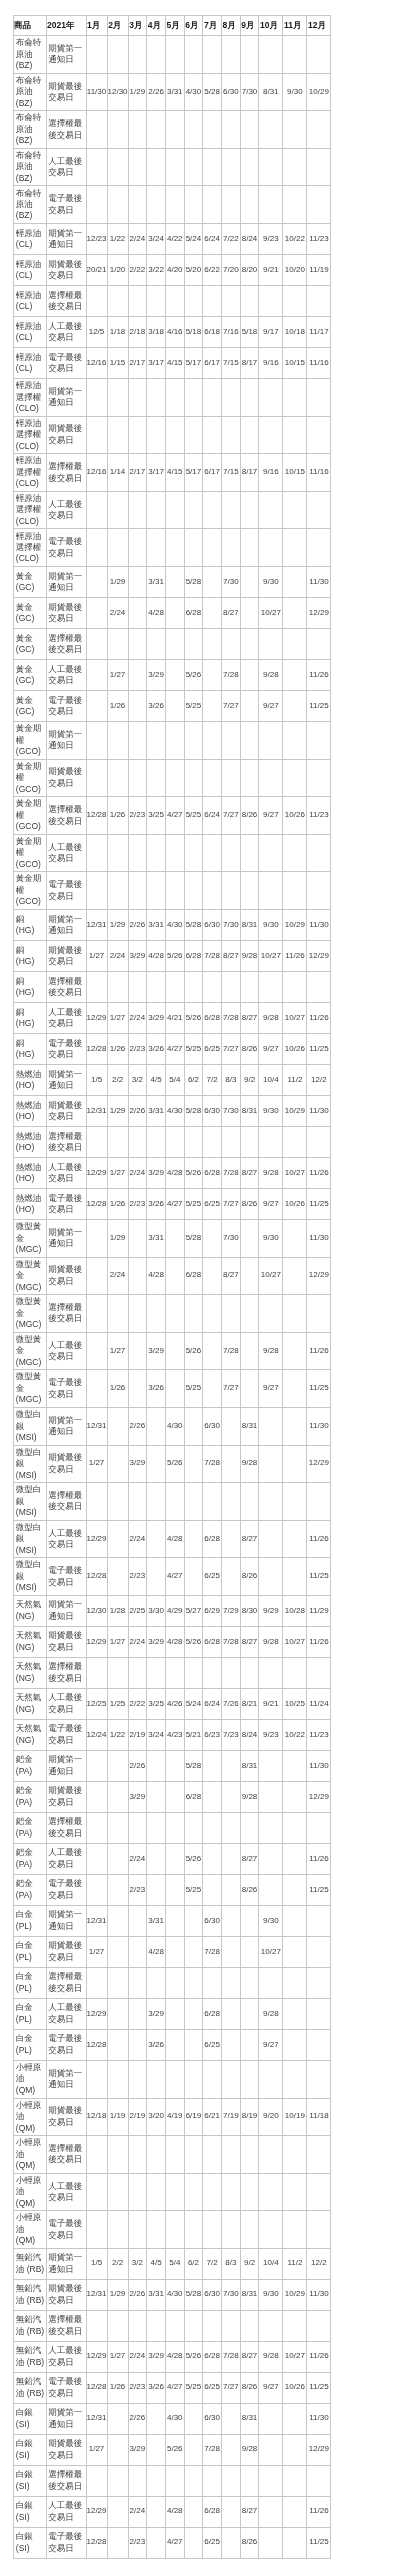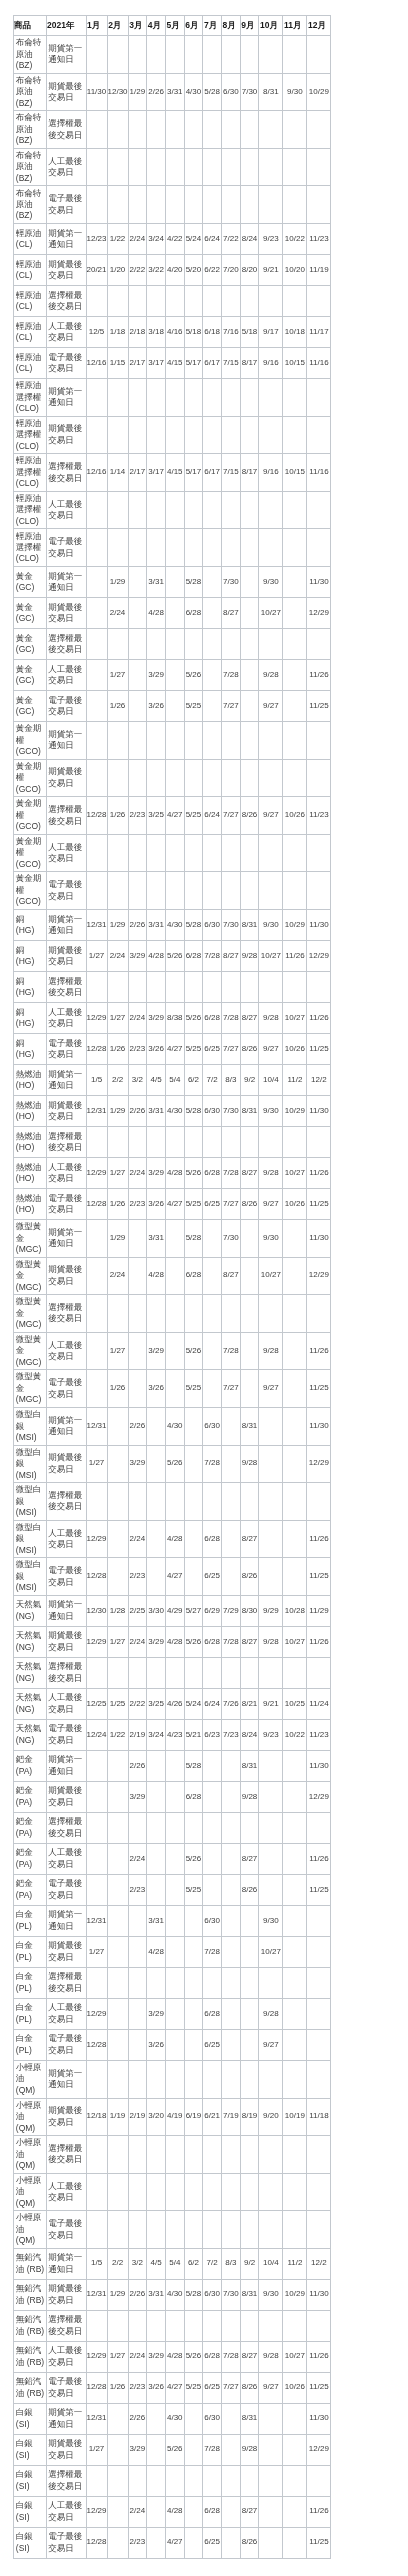--- a/index.html
+++ b/index.html
@@ -506,21 +506,21 @@
           <td class="date-cell"></td>
           <td class="date-cell"></td>
         </tr>
         <tr>
           <td class="product-cell">銅 (HG)</td>
           <td class="type-cell">人工最後交易日</td>
           <td class="date-cell">12/29</td>
           <td class="date-cell">1/27</td>
           <td class="date-cell">2/24</td>
           <td class="date-cell">3/29</td>
-          <td class="date-cell">8/38</td>
+          <td class="date-cell">4/21</td>
           <td class="date-cell">5/26</td>
           <td class="date-cell">6/28</td>
           <td class="date-cell">7/28</td>
           <td class="date-cell">8/27</td>
           <td class="date-cell">9/28</td>
           <td class="date-cell">10/27</td>
           <td class="date-cell">11/26</td>
         </tr>
         <tr>
           <td class="product-cell">銅 (HG)</td>

